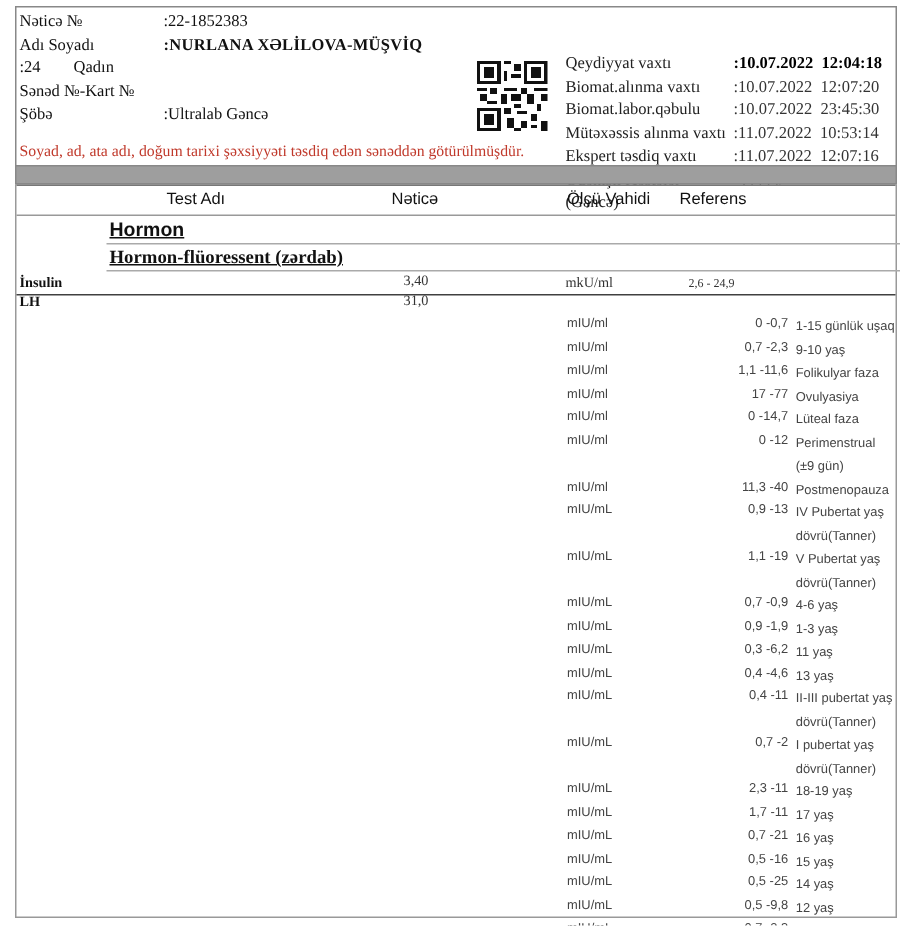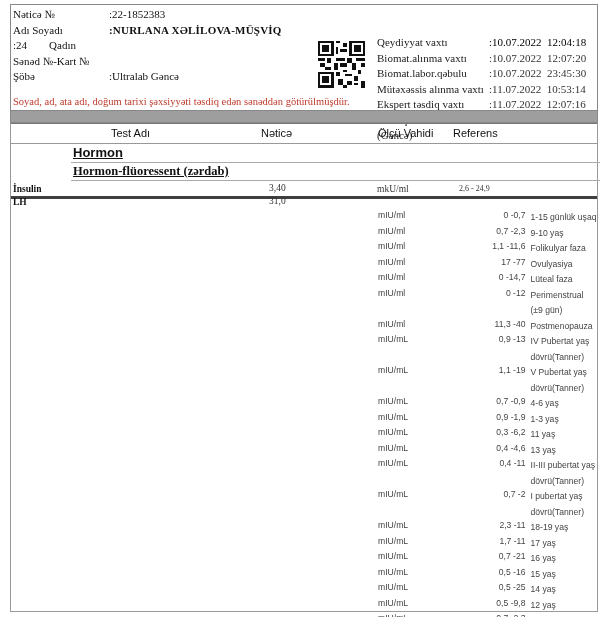--- a/index.html
+++ b/index.html
@@ -16,21 +16,21 @@
     .info-left .lbl { width: 96px; }
     .info-left .val { white-space: pre; }
     .info-left .val.bold { font-weight: bold; letter-spacing: 0.2px; }
 
     .qr { position: absolute; left: 307px; top: 34px; width: 47px; height: 50px; }
 
     .info-right { position: absolute; left: 366px; top: 2px; font-size: 11px; line-height: 15.5px; margin-top: 28px; }
     .info-right .row { display: flex; }
     .info-right .lbl { width: 112px; color: #222; }
     .info-right .val { white-space: pre; color: #333; }
-    .info-right .val.bold { font-weight: normal; color: #000; }
+    .info-right .val.bold { font-weight: bold; color: #000; }
 
     .warning {
       position: absolute; left: 2px; top: 91px; font-size: 10.5px; color: #c0392b;
     }
 
     .gray-bar {
       position: absolute; left: 10px; top: 110px; width: 588px; height: 13px;
       background: #9e9e9e; border: 1px solid #888; box-sizing: border-box;
     }
 
@@ -42,21 +42,21 @@
       position: absolute; left: 0; top: 0; width: 586px; height: 19px;
       border-top: 1px solid #777; border-bottom: 1px solid #999; font-size: 11px;
     }
     .thead span { position: absolute; top: 3px; }
 
     .section {
       position: absolute; left: 16px; width: 586px; border-bottom: 1px solid #aaa; margin-left: 44px;
     }
     .section .t { position: absolute; left: 2px; text-decoration: underline; font-weight: bold; }
 
-    .rowline { position: absolute; left: 0; width: 586px; border-bottom: 3px solid #404040; font-size: 9.5px; }
+    .rowline { position: absolute; left: 0; width: 586px; border-bottom: 1px solid #404040; font-size: 9.5px; }
     .rowline .name { position: absolute; left: 2px; top: 3px; font-weight: bold; }
     .rowline .res { position: absolute; left: 258px; top: 2px; color: #333; }
     .rowline .unit { position: absolute; left: 366px; top: 3px; color: #333; }
     .rowline .ref { position: absolute; left: 448px; top: 3px; color: #333; font-size: 8px; }
 
     .refs { position: absolute; left: 367px; top: 87px; width: 220px; font-size: 8.6px; color: #444; }
     .ref-item { position: relative; display: flex; }
     .ref-item .u { width: 60px; }
     .ref-item .r { width: 93px; text-align: right; padding-right: 5px; white-space: nowrap; }
     .ref-item .d { width: 70px; line-height: 15.5px; }

